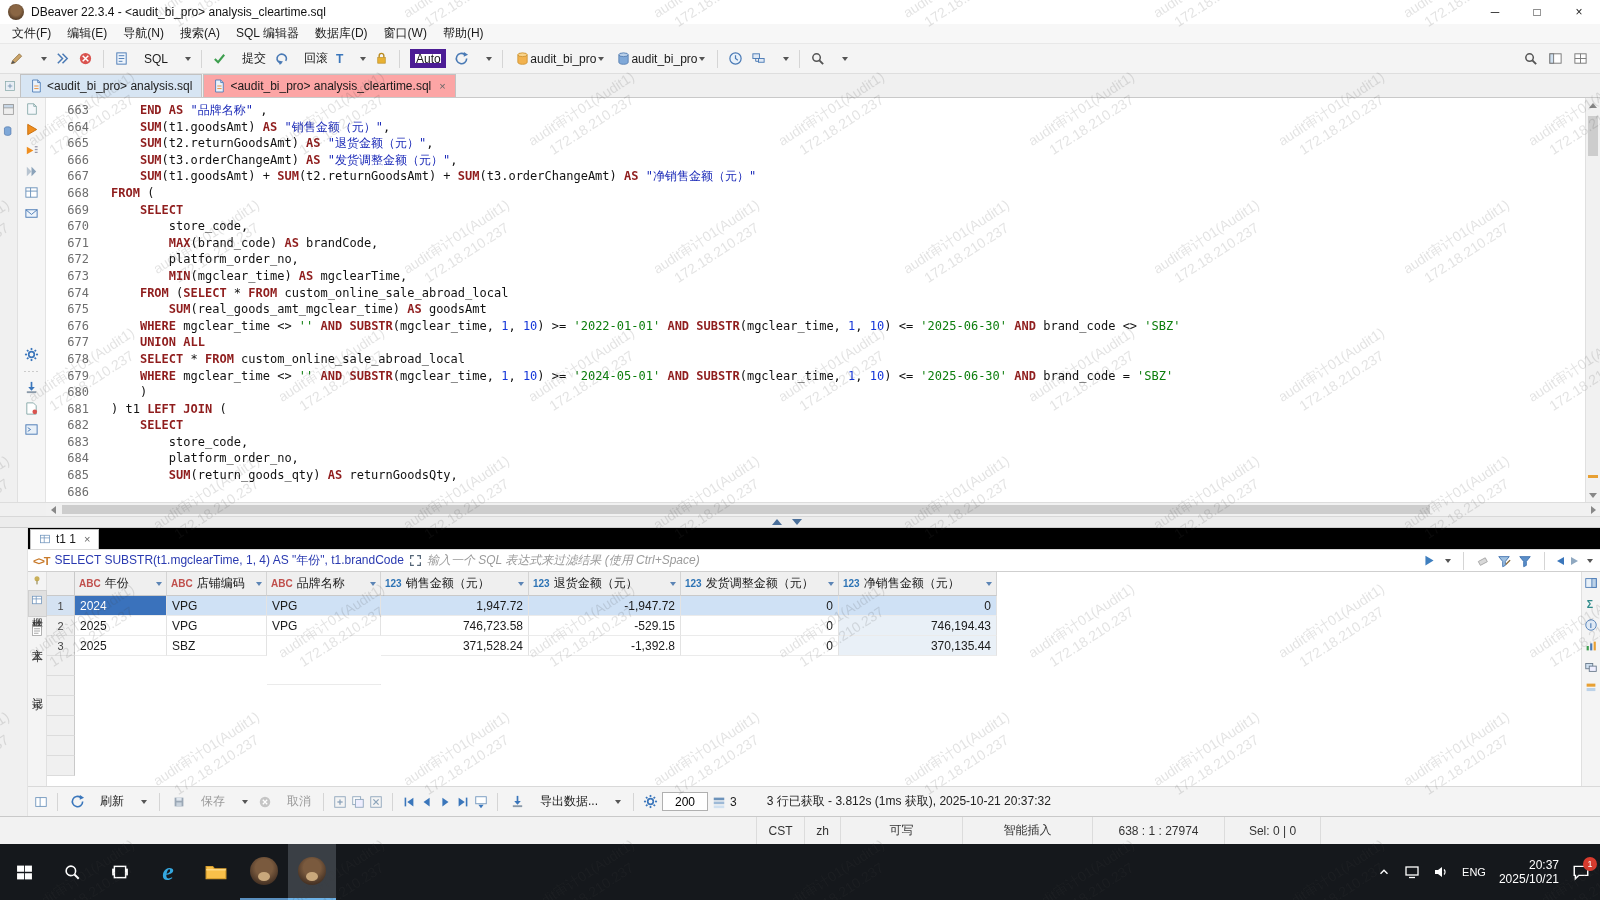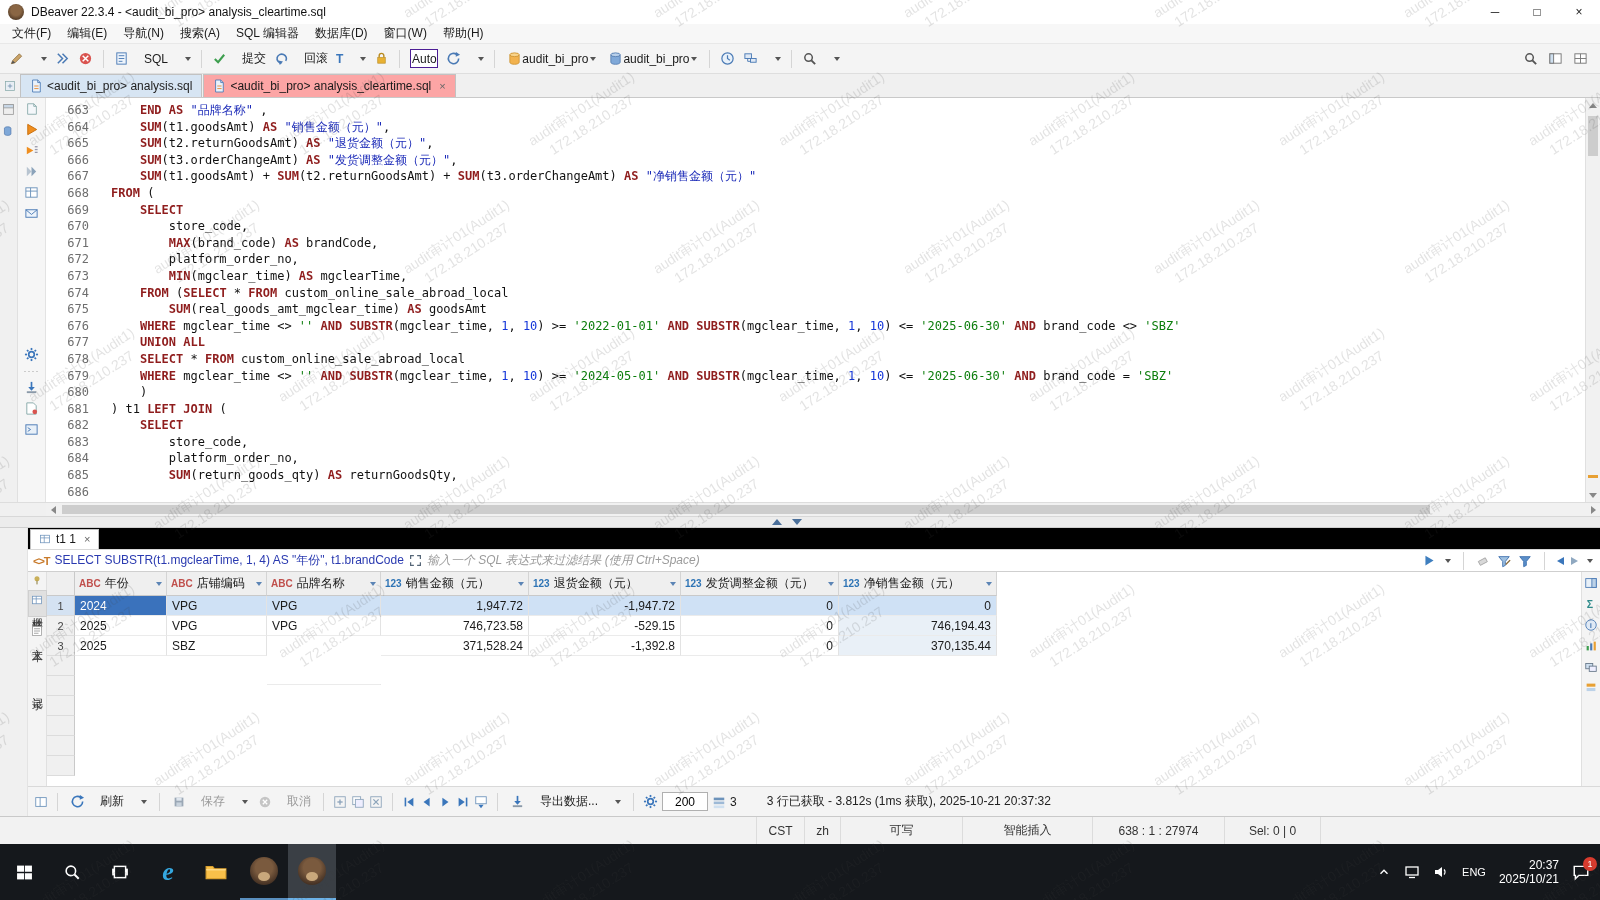--- a/index.html
+++ b/index.html
@@ -15,21 +15,21 @@
 .title-text{font-size:12px;color:#111}
 .win-btns{margin-left:auto;display:flex;height:100%}
 .wbtn{width:42px;display:flex;align-items:center;justify-content:center;font-size:12px;color:#222}
 
 .menubar{height:20px;background:#f7f7f7;display:flex;align-items:center;padding:0 4px;border-bottom:1px solid #e8e8e8;flex:0 0 auto}
 .menu-item{padding:2px 8px;white-space:nowrap}
 
 .toolbar{height:30px;background:#f4f4f4;border-bottom:1px solid #dedede;display:flex;align-items:center;padding:0 6px;flex:0 0 auto;gap:2px}
 .tbtn{display:inline-flex;align-items:center;gap:15px;padding:2px 3px;border-radius:2px;white-space:nowrap}
 .combo{display:inline-flex;align-items:center;gap:0;padding:2px 5px;white-space:nowrap}
-.auto-box{width:28px;height:19px;background:#fff;border:1px solid #4c1d95;display:inline-flex;align-items:center;justify-content:center;margin:0 3px}
+.auto-box{width:36px;height:19px;background:#fff;border:5px solid #4c1d95;display:inline-flex;align-items:center;justify-content:center;margin:0 3px}
 .t-right{margin-left:auto;display:inline-flex;align-items:center;gap:10px;padding-right:6px}
 .txicon{color:#3a76bb;font-weight:bold;font-size:12px}
 
 .tabrow{height:24px;background:#f0f0f0;display:flex;align-items:flex-end;padding-left:2px;flex:0 0 auto;border-bottom:1px solid #c9c9c9}
 .tray-ico{width:16px;height:18px;display:flex;align-items:center;justify-content:center;margin:0 2px 2px 0}
 .edtab{display:inline-flex;align-items:center;gap:5px;height:23px;padding:0 9px;border:1px solid #c2c2c2;border-bottom:none;margin-right:1px}
 .edtab.inactive{background:#d7e5f3;color:#222}
 .edtab.active{background:#fca5a5}
 .closex{color:#666;font-size:11px;margin-left:3px}
 

